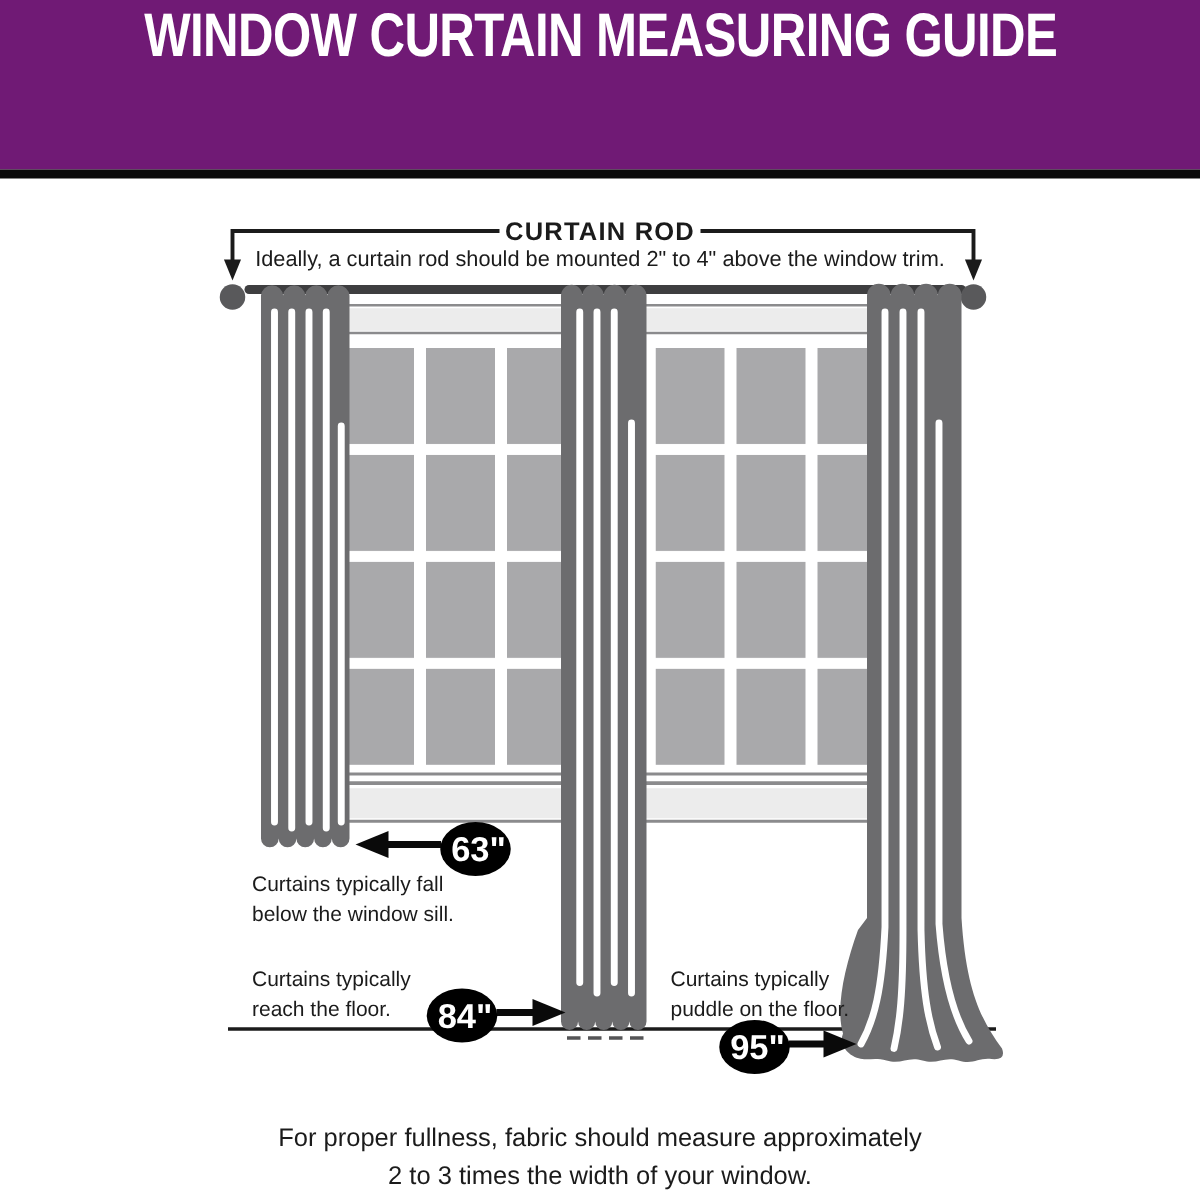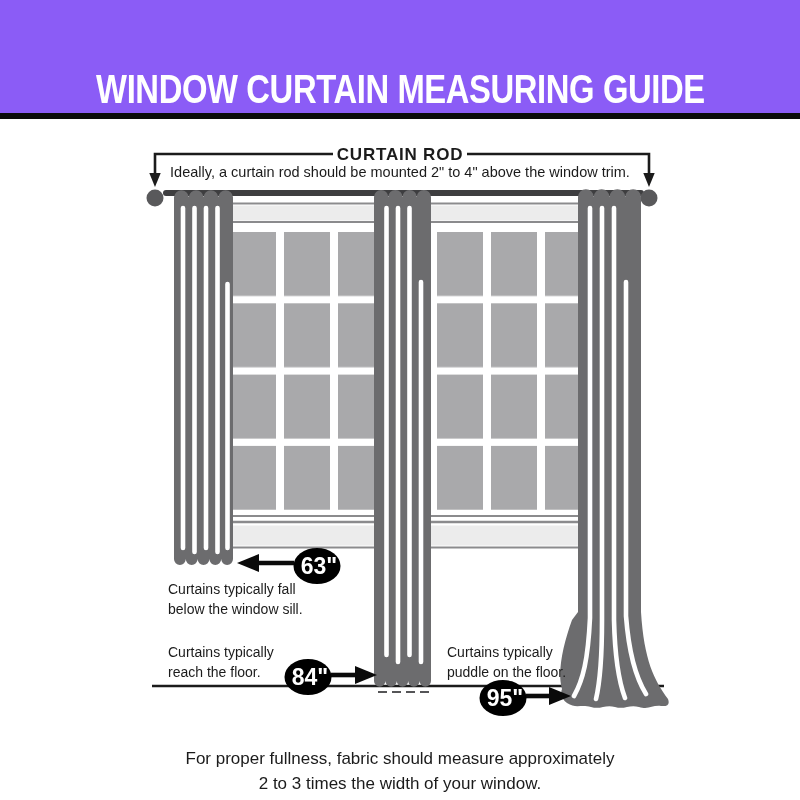--- a/index.html
+++ b/index.html
@@ -1,19 +1,19 @@
 <!DOCTYPE html>
 <html><head>
 <meta charset="utf-8">
 <style>
   html,body{margin:0;padding:0;}
   body{width:800px;height:800px;background:#ffffff;position:relative;overflow:hidden;
        font-family:"Liberation Sans", sans-serif;}
-  .banner{position:absolute;top:0;left:0;width:800px;height:113px;background:#8b5cf6;
-          display:flex;align-items:flex-end;justify-content:center;}
+  .banner{position:absolute;top:0;left:0;width:800px;height:113px;background:#701a75;
+          display:flex;align-items:flex-start;justify-content:center;}
   .banner-title{color:#ffffff;font-weight:bold;font-size:41px;letter-spacing:-0.5px;
                 transform:scaleX(0.8);transform-origin:center;white-space:nowrap;}
   .banner-rule{position:absolute;top:113px;left:0;width:800px;height:6px;background:#0b0b0b;}
   .diagram{position:absolute;top:119px;left:0;}
   svg text{font-family:"Liberation Sans", sans-serif;fill:#1b1b1b;}
   .cap{font-weight:bold;font-size:17px;letter-spacing:0.8px;}
   .desc{font-size:14.5px;}
   .note{font-size:14px;}
   .badge-num{font-weight:bold;font-size:23px;fill:#ffffff;}
   .footer-txt{font-size:17px;}

